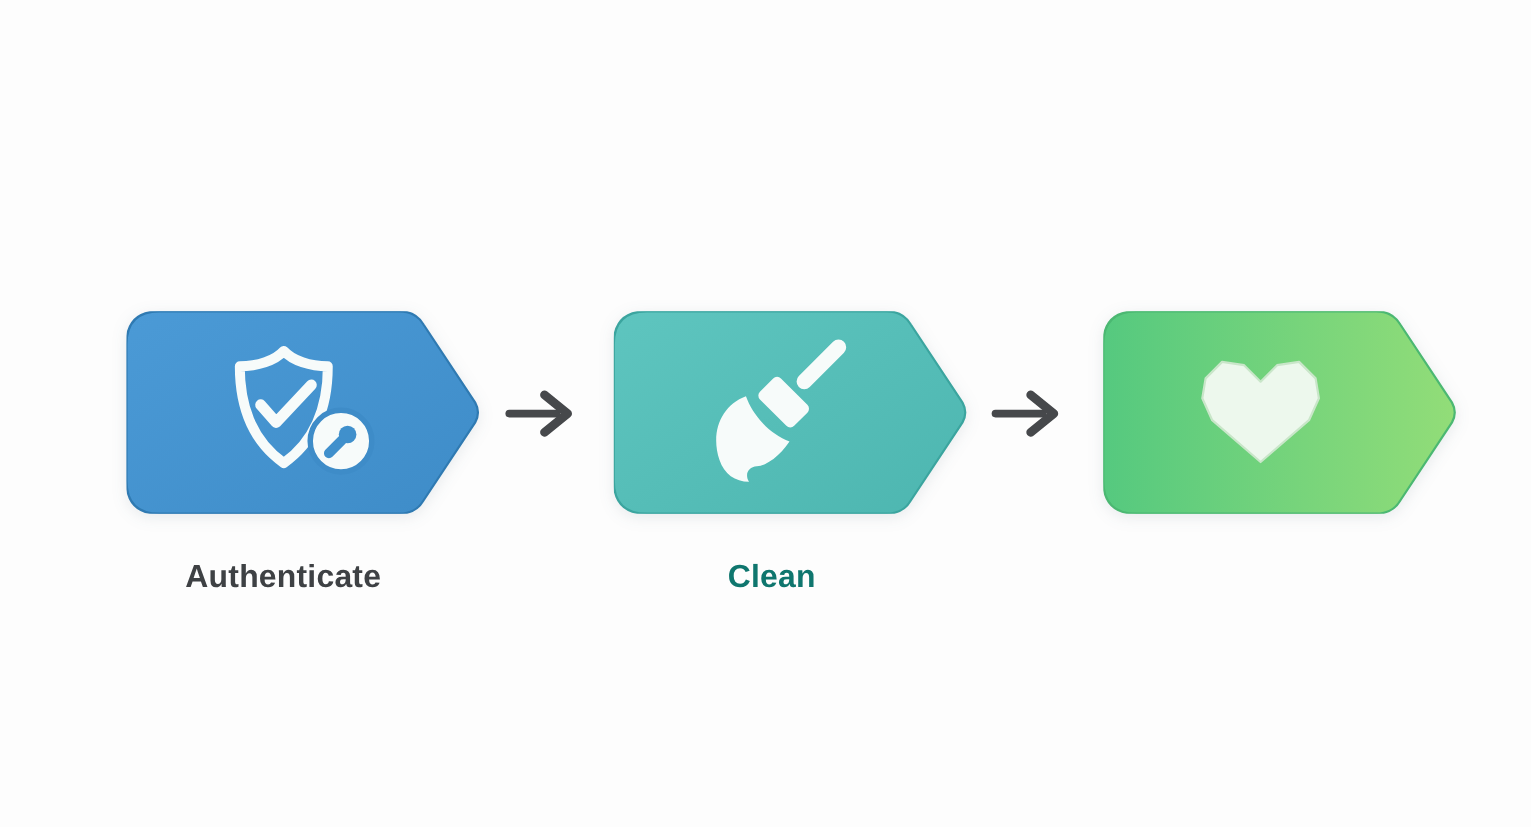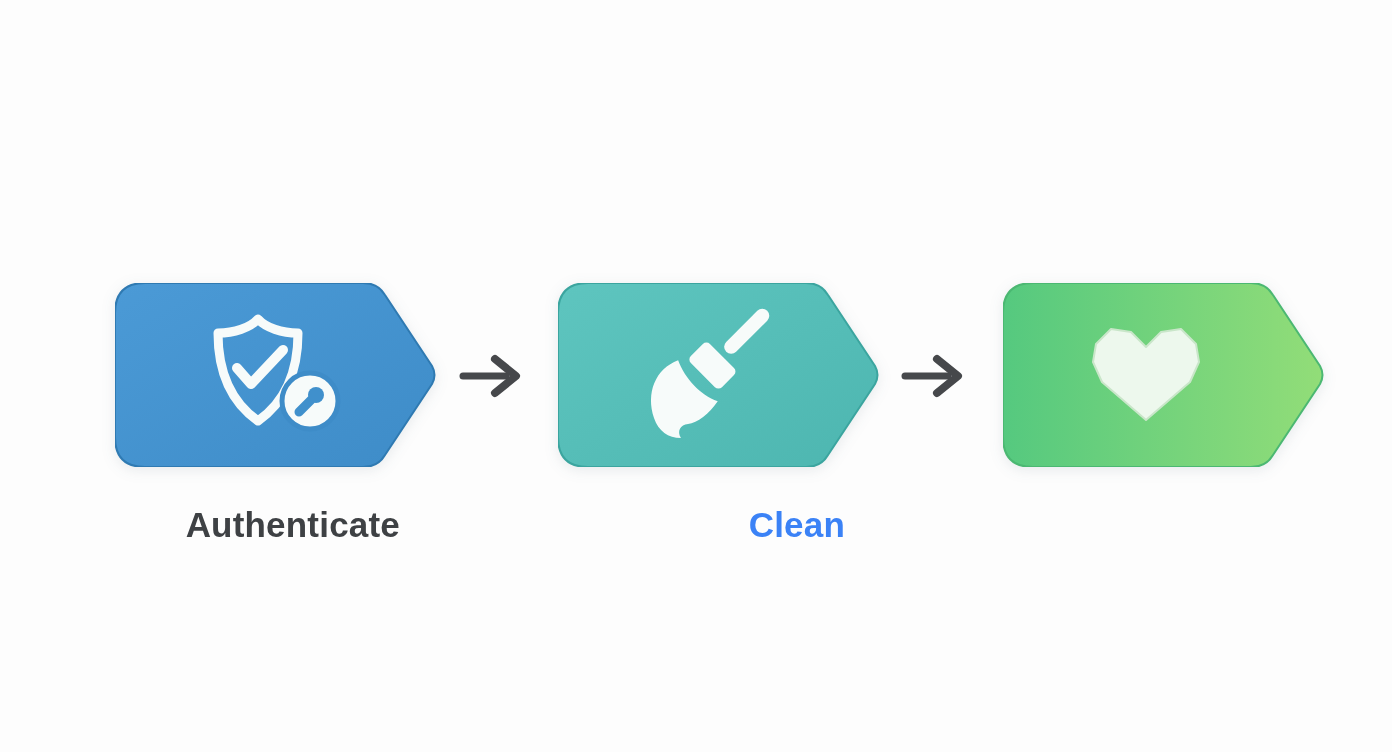--- a/index.html
+++ b/index.html
@@ -18,22 +18,22 @@
   .block-1 { left: 115px; }
   .block-2 { left: 558px; }
   .block-3 { left: 1003px; }
   .conn-svg { position: absolute; top: 352px; }
   .conn-1 { left: 456px; }
   .conn-2 { left: 898px; }
   .step-label {
     position: absolute;
     top: 502px;
     height: 46px;
-    text-align: right;
-    font-size: 35px;
+    text-align: center;
+    font-size: 29px;
     font-weight: 700;
     letter-spacing: 0.2px;
     color: #3e4144;
     line-height: 46px;
   }
   .label-1 { left: 115px; width: 285px; }
   .label-2 { left: 558px; width: 287px; }
   .label-3 { left: 1003px; width: 282px; }
 </style>
 </head>
@@ -90,15 +90,15 @@
         <stop id="grad2-b" offset="1" stop-color="#92dd78"></stop>
       </linearGradient>
     </defs>
     <path id="shape2" d="M30,0 H248 Q263,0 270,12 L317,83 Q322,92 317,101 L270,172 Q263,184 248,184 H30 Q0,184 0,154 V30 Q0,0 30,0 Z" fill="url(#grad2)" stroke-width="2" stroke="#4bb872"></path>
     <g transform="translate(143,90)">
       <polygon id="heart-shape" stroke-width="2" stroke-linejoin="round" points="0,-26 -15,-41 -35,-44 -50,-29 -53,-11 -44,9 0,47 44,9 53,-11 50,-29 35,-44 15,-41" fill="#edf8ed" stroke="#c9e6c9"></polygon>
     </g>
   </svg>
 
   <div class="step-label label-1" style="color: rgb(62, 65, 68);">Authenticate</div>
-  <div class="step-label label-2" style="color: #3b82f6;">Clean</div>
+  <div class="step-label label-2" style="color: #0f766e;">Clean</div>
 
 </div>
 
 </body></html>

